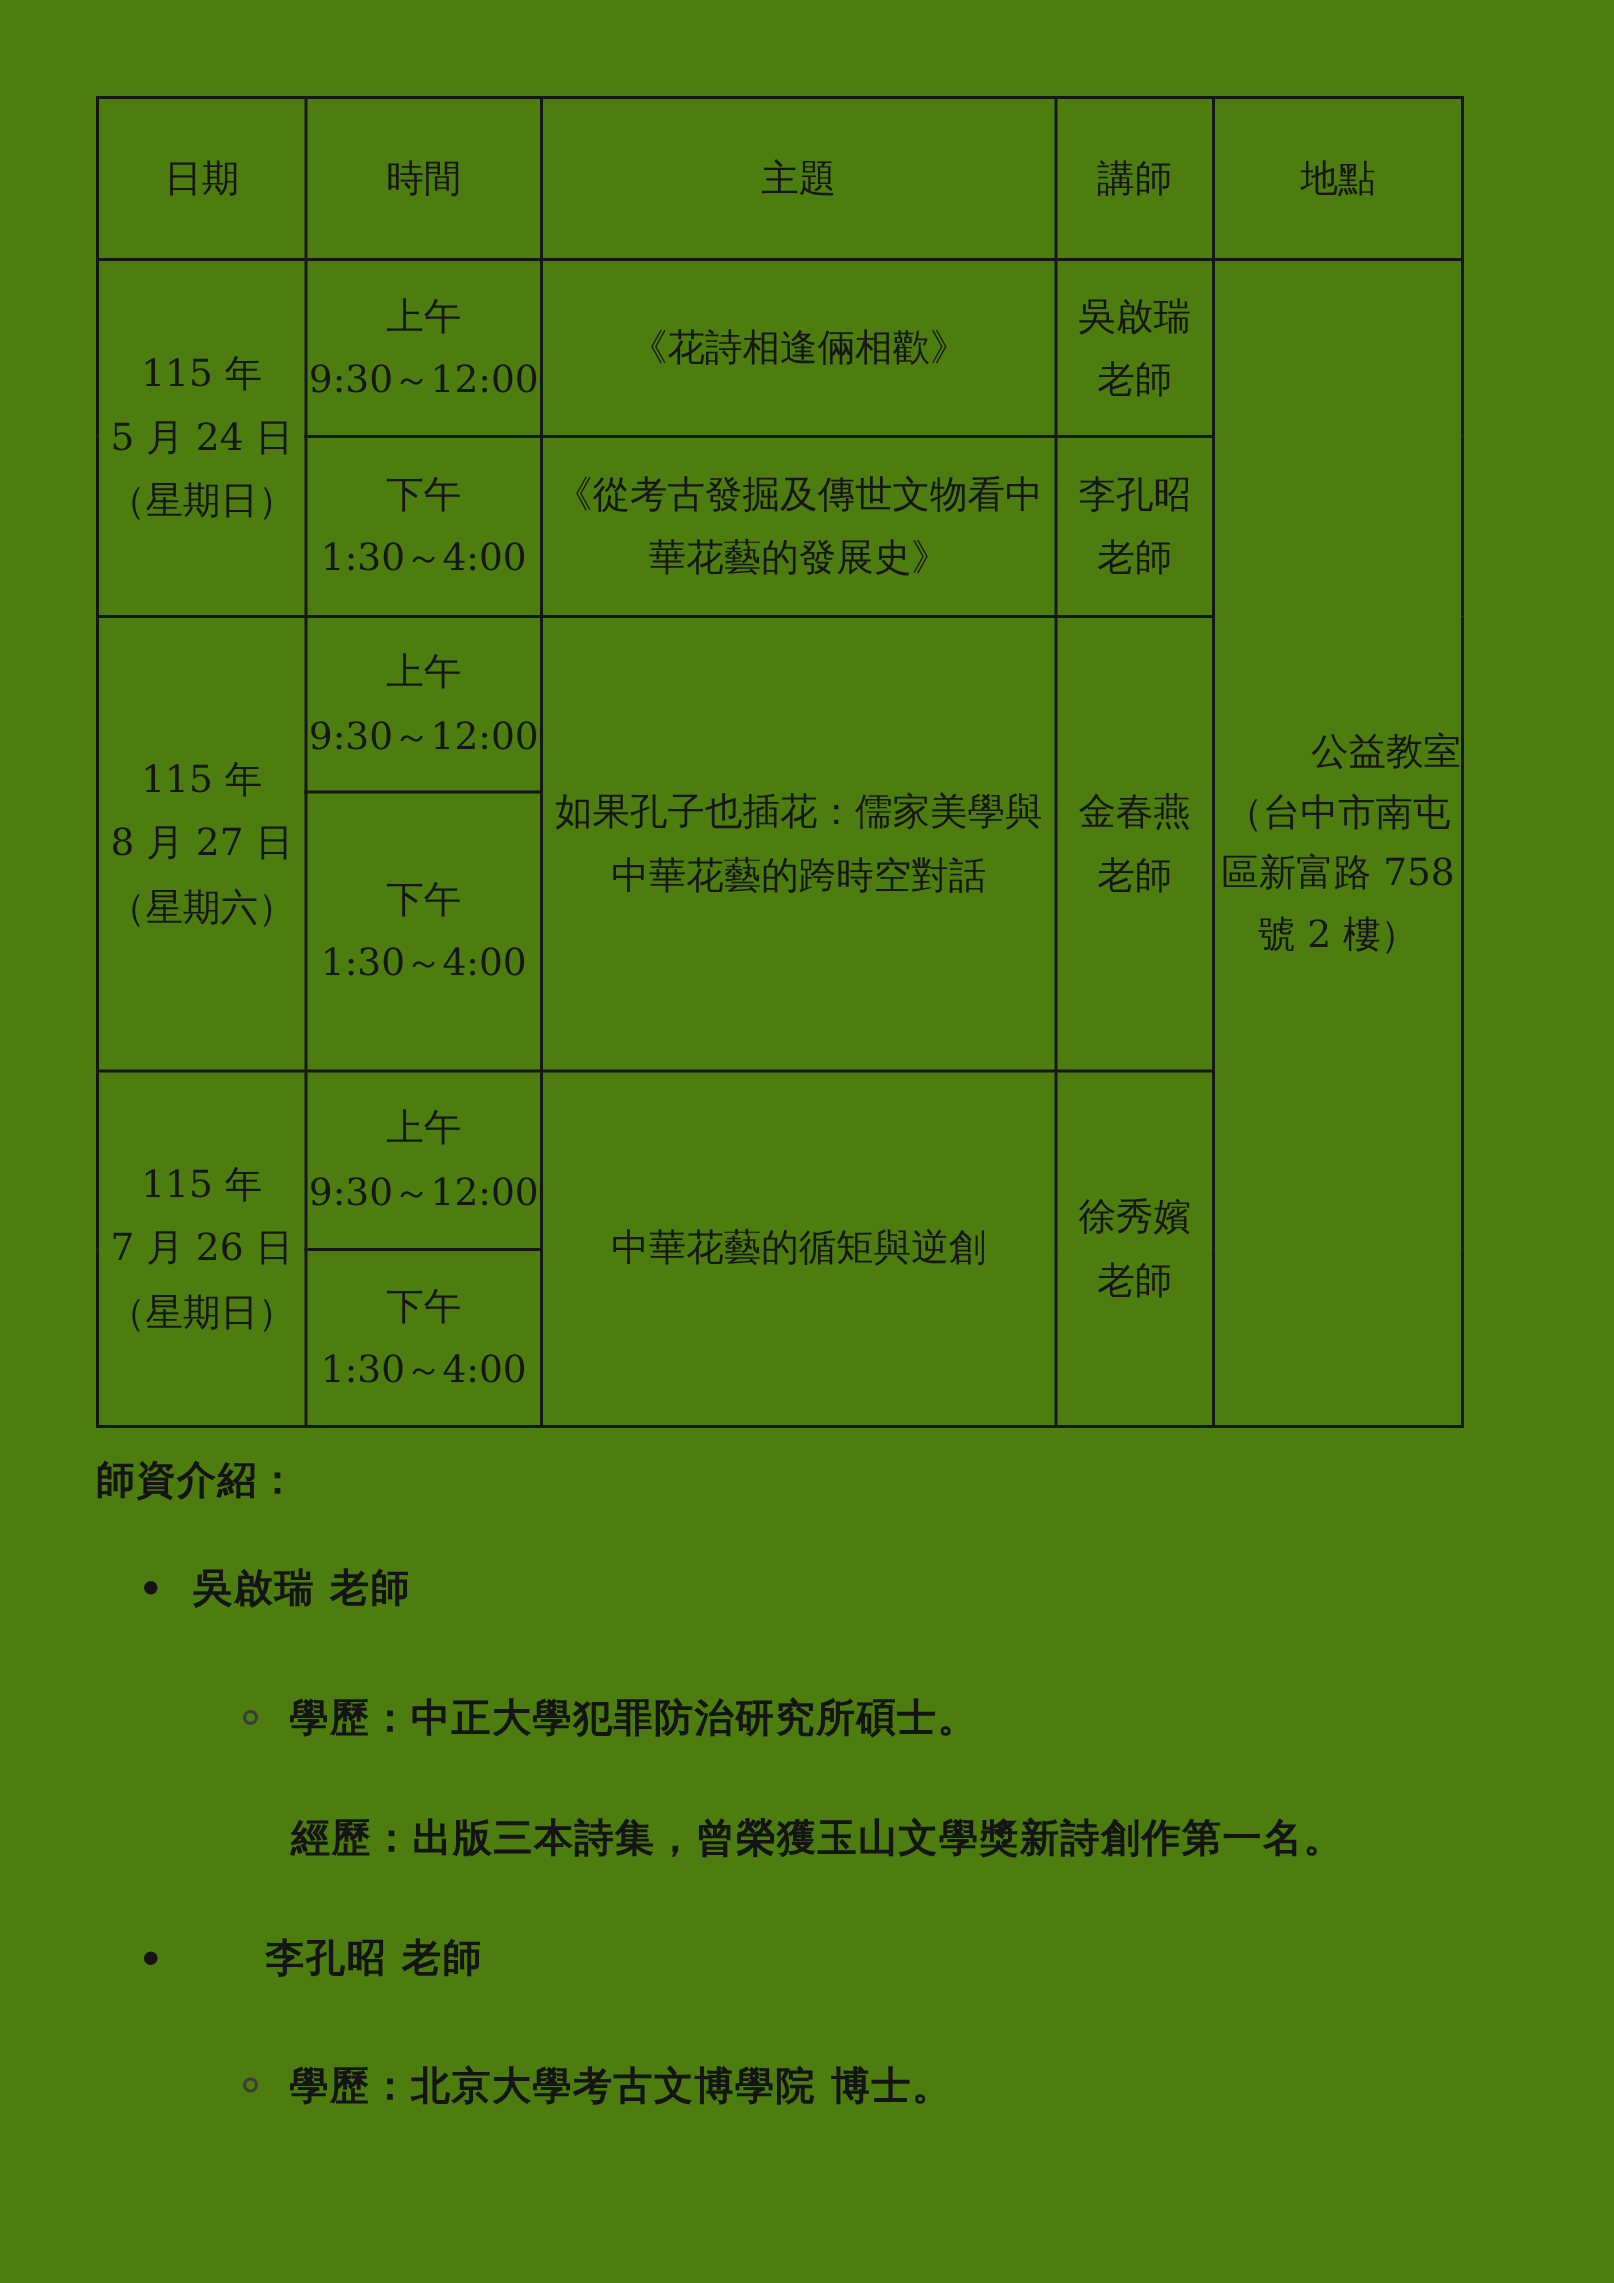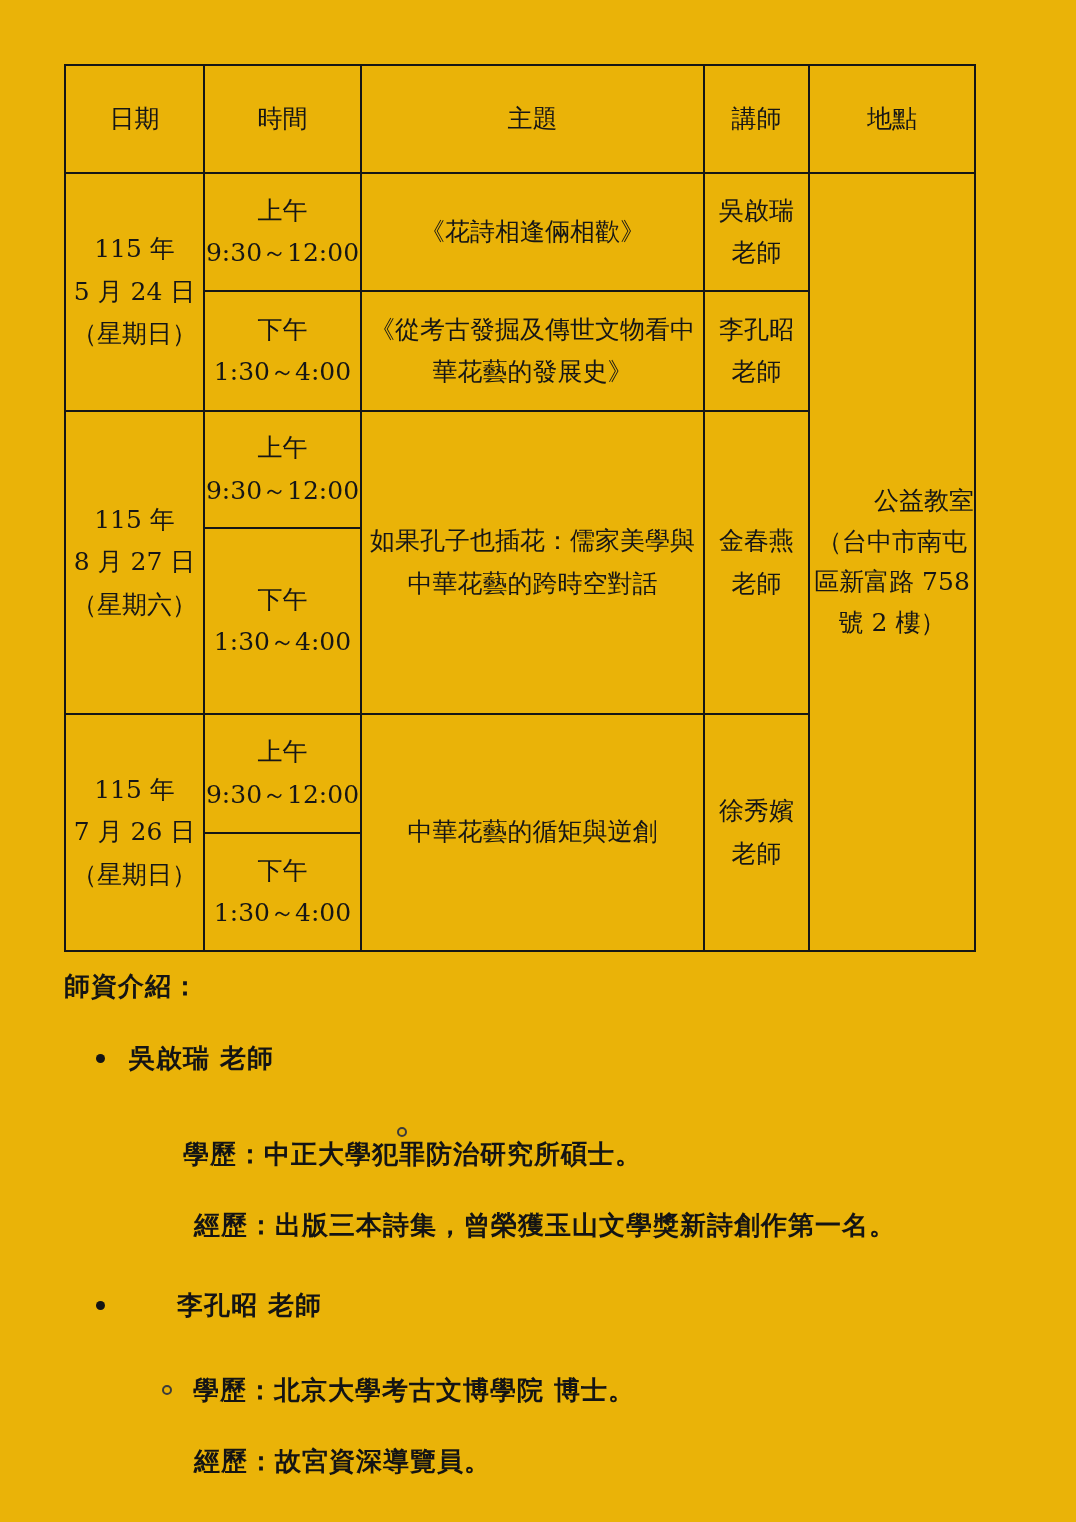--- a/index.html
+++ b/index.html
@@ -1,19 +1,19 @@
 <!DOCTYPE html>
 <html><head>
 <meta charset="utf-8">
 <style>
   html,body { margin:0; padding:0; background:#e9e9e9; }
   .page {
     position:relative;
     width:1076px; height:1522px;
-    background:#eab308;
+    background:#4d7c0f;
     font-family:"DejaVu Serif","Liberation Serif",serif;
     color:#161616;
     overflow:hidden;
   }
 
   
   table.schedule {
     position:absolute; left:64px; top:64px;
     border-collapse:collapse; table-layout:fixed;
     font-size:25px; line-height:1.7; color:#161616;
@@ -160,33 +160,30 @@
     </tr>
   </tbody>
     </table>
 
   <div class="intro-line" style="left:64px; top:968px;">師資介紹：</div>
 
   <div class="intro-line" style="left:96px; top:1040px;">
     <span class="dot-bullet"></span>
     <span class="after-dot">吳啟瑞 老師</span>
   </div>
-  <div class="intro-line" style="left:162px; top:1127px;flex-direction:column;">
+  <div class="intro-line" style="left:162px; top:1127px;">
     <span class="ring-bullet"></span>
     <span class="after-ring">學歷：中正大學犯罪防治研究所碩士。</span>
   </div>
   <div class="intro-line" style="left:194px; top:1207px;">
     <span>經歷：出版三本詩集，曾榮獲玉山文學獎新詩創作第一名。</span>
   </div>
 
   <div class="intro-line" style="left:96px; top:1287px;gap:48px;">
     <span class="dot-bullet"></span>
     <span class="after-dot">李孔昭 老師</span>
   </div>
   <div class="intro-line" style="left:162px; top:1372px;">
     <span class="ring-bullet"></span>
     <span class="after-ring">學歷：北京大學考古文博學院 博士。</span>
   </div>
-  <div class="intro-line" style="left:194px; top:1443px;">
-    <span>經歷：故宮資深導覽員。</span>
-  </div>
 
 </div>
 
 </body></html>

